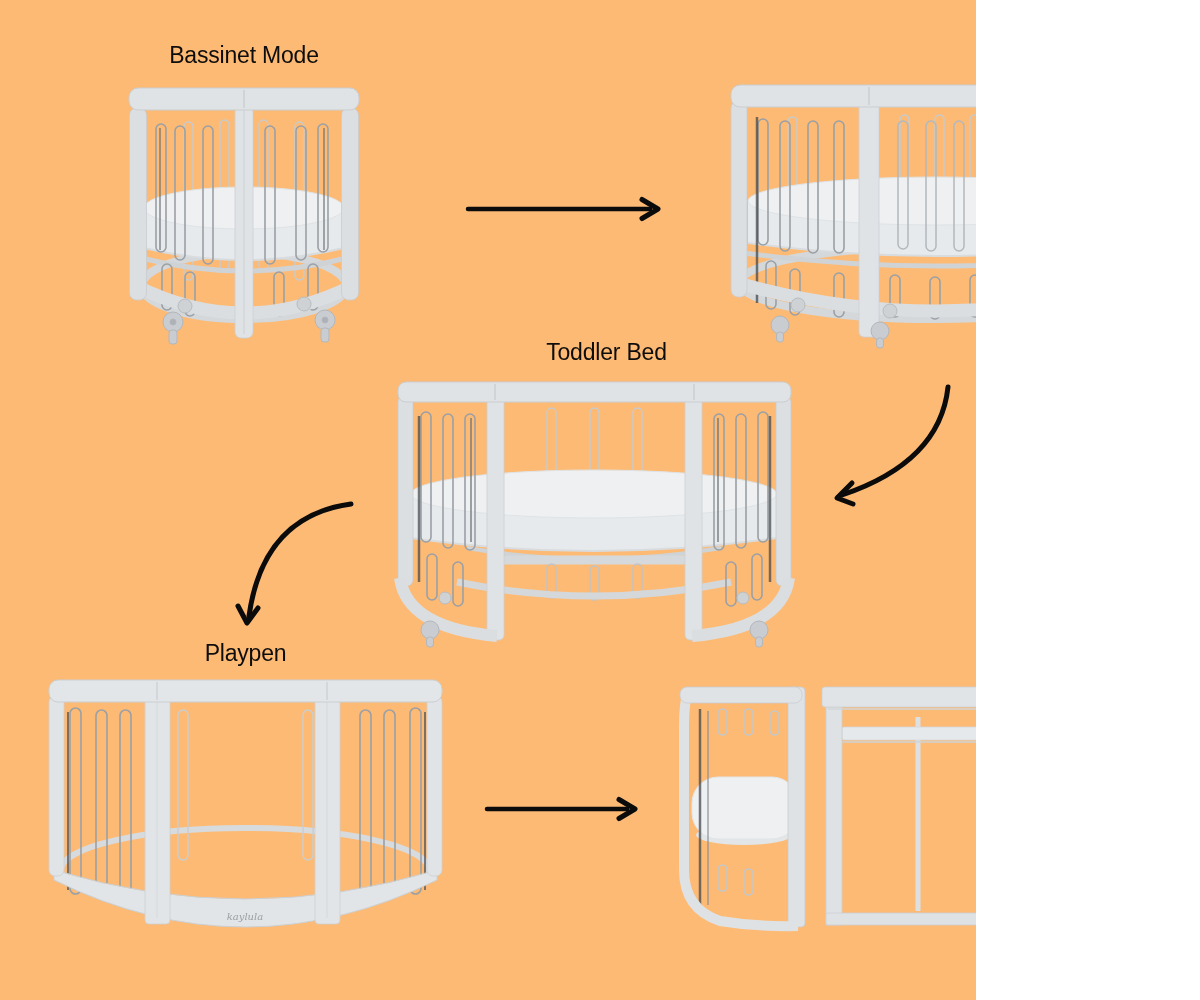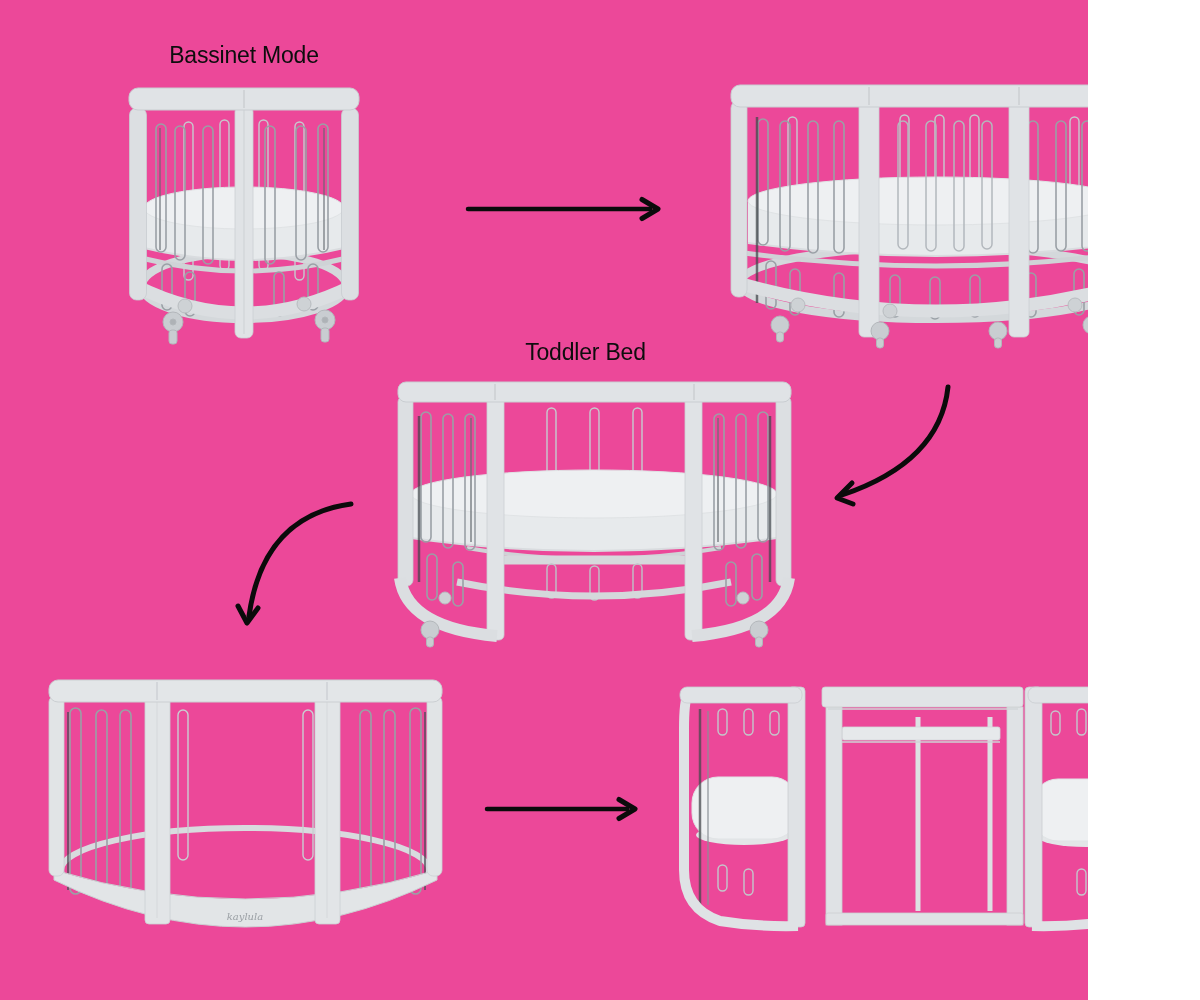--- a/index.html
+++ b/index.html
@@ -1,31 +1,32 @@
 <!DOCTYPE html>
 <html><head>
 <meta charset="utf-8">
 <title>Crib Conversion Diagram</title>
 <style>
   html,body{margin:0;padding:0;background:#ffffff;}
-  .canvas{position:relative;width:1088px;height:1000px;background:#ec4899;overflow:hidden;
+  .canvas{position:relative;width:976px;height:1000px;background:#fdba74;overflow:hidden;
           font-family:"Liberation Sans",sans-serif;}
   .stage-label{position:absolute;text-align:center;font-size:23px;line-height:26px;
                color:#0d0d0d;letter-spacing:-0.2px;white-space:nowrap;}
   .illus{position:absolute;display:block;}
   svg{overflow:visible;}
   .arrows{position:absolute;left:0;top:0;pointer-events:none;}
 </style>
 </head>
 <body>
 
 <div class="canvas">
 
   <div class="stage-label" style="left:128px;top:42px;width:232px;">Bassinet Mode</div>
-  <div class="stage-label" style="left:388px;top:339px;width:395px;">Toddler Bed</div>
+  <div class="stage-label" style="left:409px;top:339px;width:395px;">Toddler Bed</div>
+  <div class="stage-label" style="left:48px;top:640px;width:395px;">Playpen</div>
 
   <svg class="illus" style="left:128px;top:88px;" width="232" height="262" viewBox="0 0 232 262">
     <g stroke="#c6cbcf" stroke-width="1.4" fill="none">
       <rect x="56" y="34" width="9" height="158" rx="4.5"></rect>
         <rect x="92" y="32" width="9" height="150" rx="4.5"></rect>
       <rect x="131" y="32" width="9" height="150" rx="4.5"></rect>
         <rect x="167" y="34" width="9" height="158" rx="4.5"></rect>
     </g>
     <ellipse cx="116" cy="198" rx="102" ry="33" fill="none" stroke="#d4d8db" stroke-width="8"></ellipse>
     <g>

